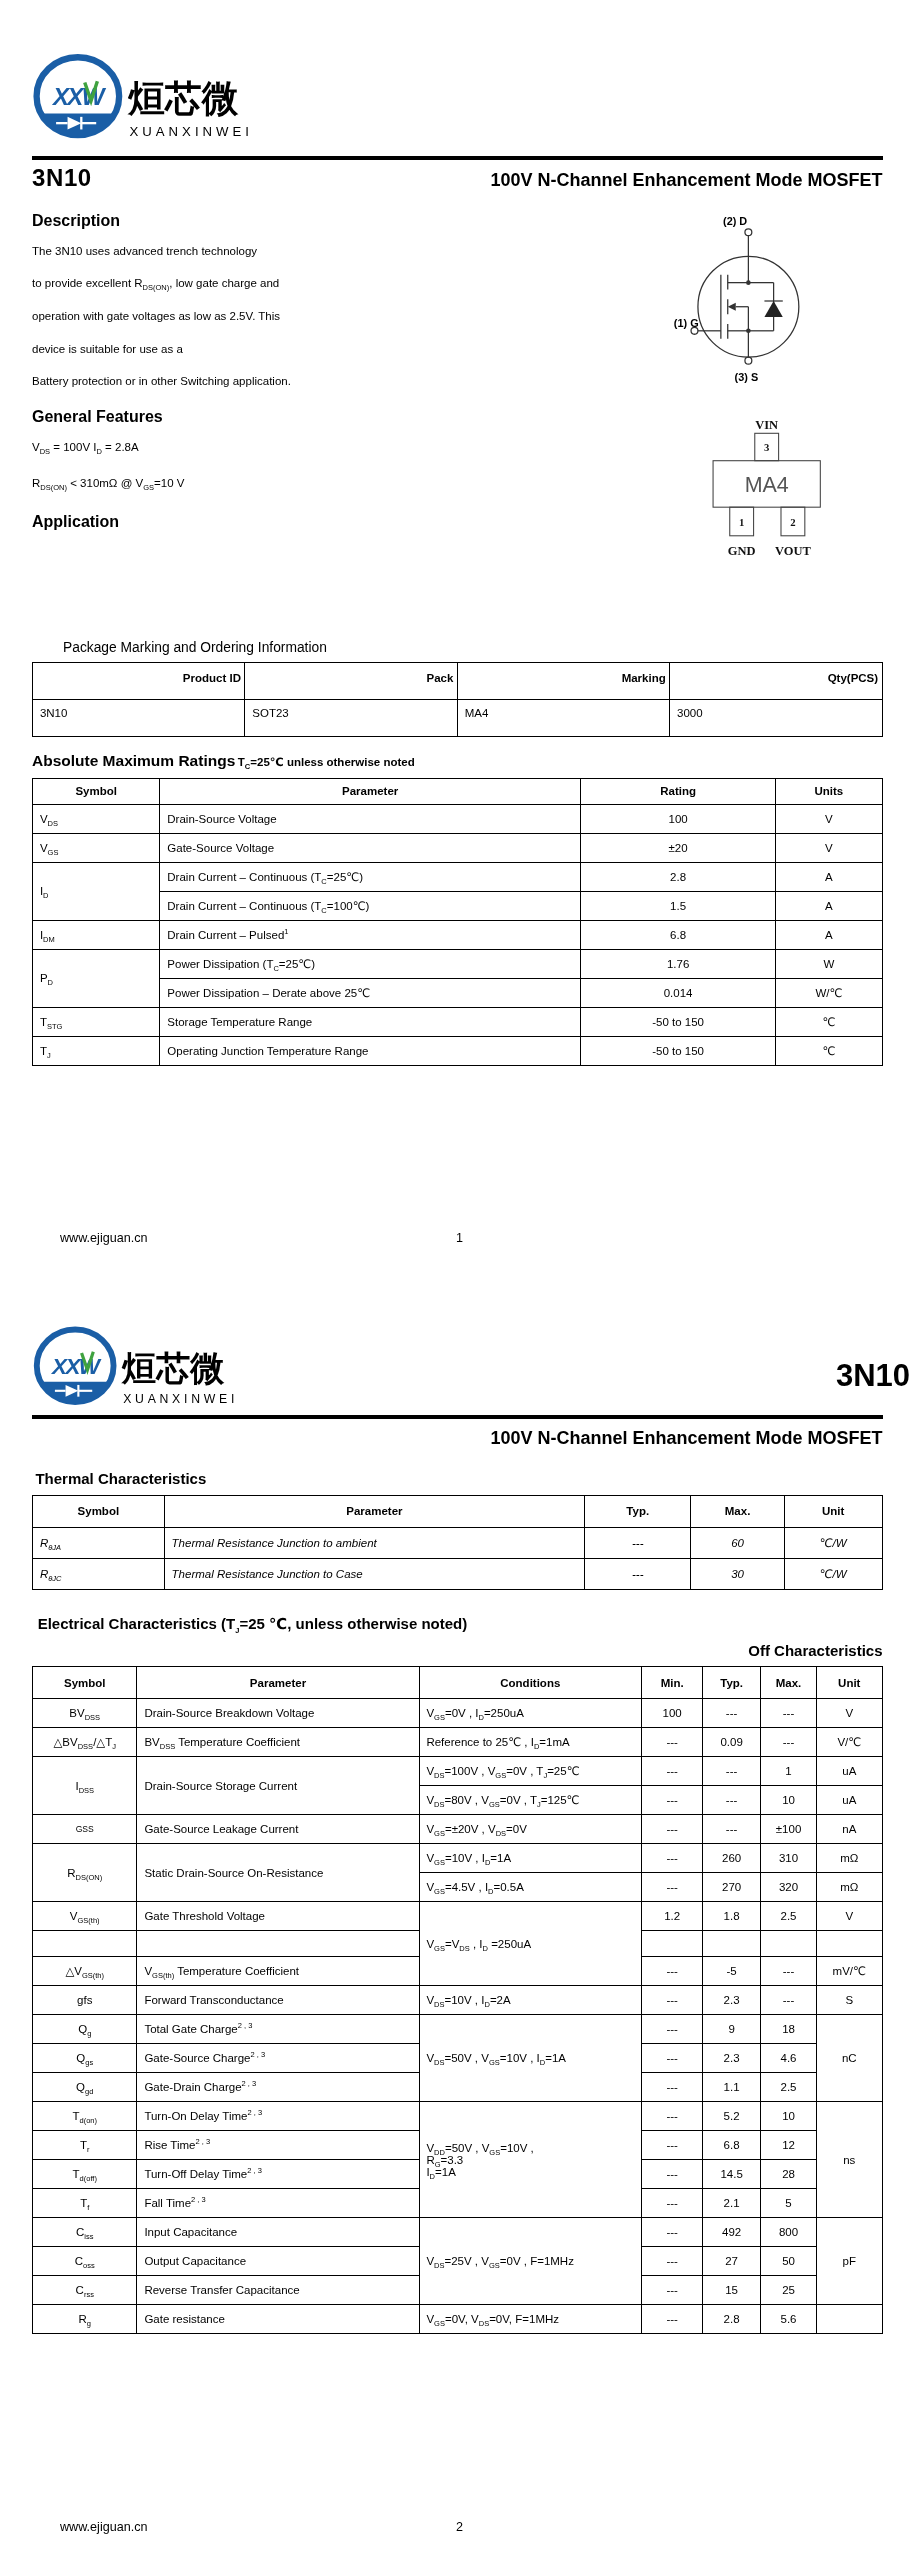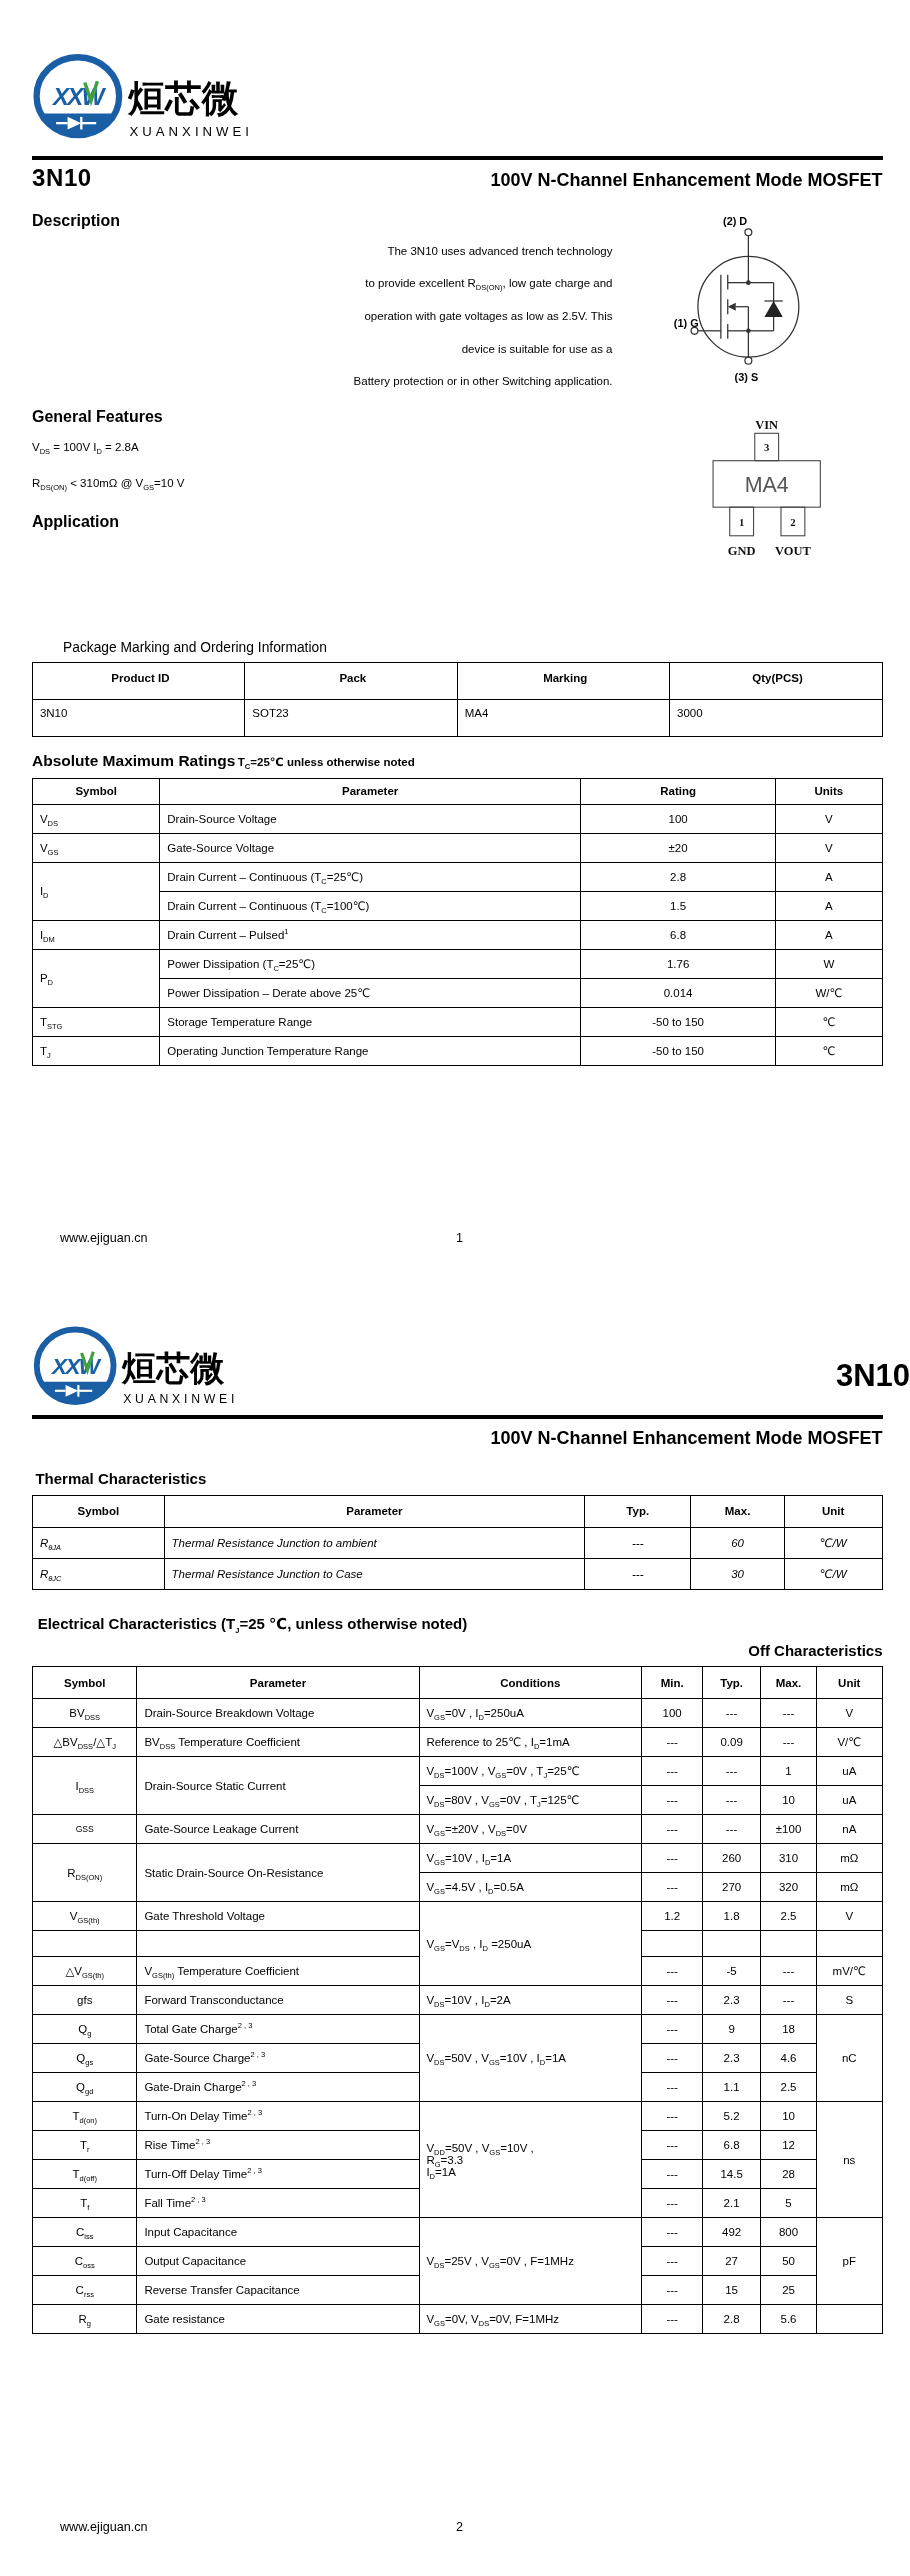--- a/index.html
+++ b/index.html
@@ -19,21 +19,21 @@
   .pt-row { display:flex; justify-content:space-between; align-items:baseline; margin-top:4.6px; }
   .part-no { font-size:24px; font-weight:bold; letter-spacing:0.6px; }
   .doc-title { font-size:18px; font-weight:bold; }
 
   .cols { display:flex; margin-top:19.5px; }
   .col-left { flex:1; }
   .col-right { width:270px; }
 
   .sec-heading { font-size:16px; font-weight:bold; margin:0; }
   .body-line { font-size:11.5px; margin:0 0 20.7px 0; }
-  .desc-lines { margin-top:15px;text-align:right; }
+  .desc-lines { margin-top:15px; }
   .feat-heading { margin-top:12.6px; }
   .feat-lines { margin-top:15px; }
   .feat-lines .body-line { margin-bottom:24px; }
   .app-heading { margin-top:5.7px; }
   .app-items { margin-top:16px; }
   .app-items .body-line { margin-bottom:24px; }
 
   .mosfet-svg { margin-left:57px; margin-top:3.4px; }
   .package-svg { margin-left:75px; margin-top:30px; }
 
@@ -44,21 +44,21 @@
   .amr-sub { font-size:11.5px; font-weight:bold; }
 
   table { border-collapse:collapse; width:100%; table-layout:fixed; margin-top:7.5px; }
   th,td { border:1.1px solid #000; font-size:11.5px; text-align:center; vertical-align:middle; padding:2.3px 3.4px; word-wrap:break-word; }
   th { font-weight:bold; height:29px; }
   td { height:30px; }
   td.L { text-align:left; padding-left:6.9px; }
   sub { font-size:7.5px; line-height:0; }
   sup { font-size:7.5px; line-height:0; }
 
-  .ordering-table th { text-align:center; padding-left:6.9px; height:37px; vertical-align:top; padding-top:9px; }
+  .ordering-table th { text-align:right; padding-left:6.9px; height:37px; vertical-align:top; padding-top:9px; }
   .ordering-table td { height:37px; vertical-align:top; padding-top:6.9px; }
   .amr-table th { height:26px; }
   .amr-table td { height:29px; }
   .thermal-table th { height:32px; }
   .thermal-table td { height:31px;font-style:italic; }
   .off-table th { height:32px; }
   .off-table td { height:29px; }
   td.spacer { height:26px; }
   td.smallsym { font-size:8.6px; }
 
@@ -384,21 +384,21 @@
             <td>△BV<sub>DSS</sub>/△T<sub>J</sub></td>
             <td class="L">BV<sub>DSS</sub> Temperature Coefficient</td>
             <td class="L">Reference to 25℃ , I<sub>D</sub>=1mA</td>
             <td>---</td>
             <td>0.09</td>
             <td>---</td>
             <td>V/℃</td>
           </tr>
           <tr>
             <td rowspan="2">I<sub>DSS</sub></td>
-            <td rowspan="2" class="L">Drain-Source Static Current</td>
+            <td rowspan="2" class="L">Drain-Source Storage Current</td>
             <td class="L">V<sub>DS</sub>=100V , V<sub>GS</sub>=0V , T<sub>J</sub>=25℃</td>
             <td>---</td>
             <td>---</td>
             <td>1</td>
             <td>uA</td>
           </tr>
           <tr>
             <td class="L">V<sub>DS</sub>=80V , V<sub>GS</sub>=0V , T<sub>J</sub>=125℃</td>
             <td>---</td>
             <td>---</td>

